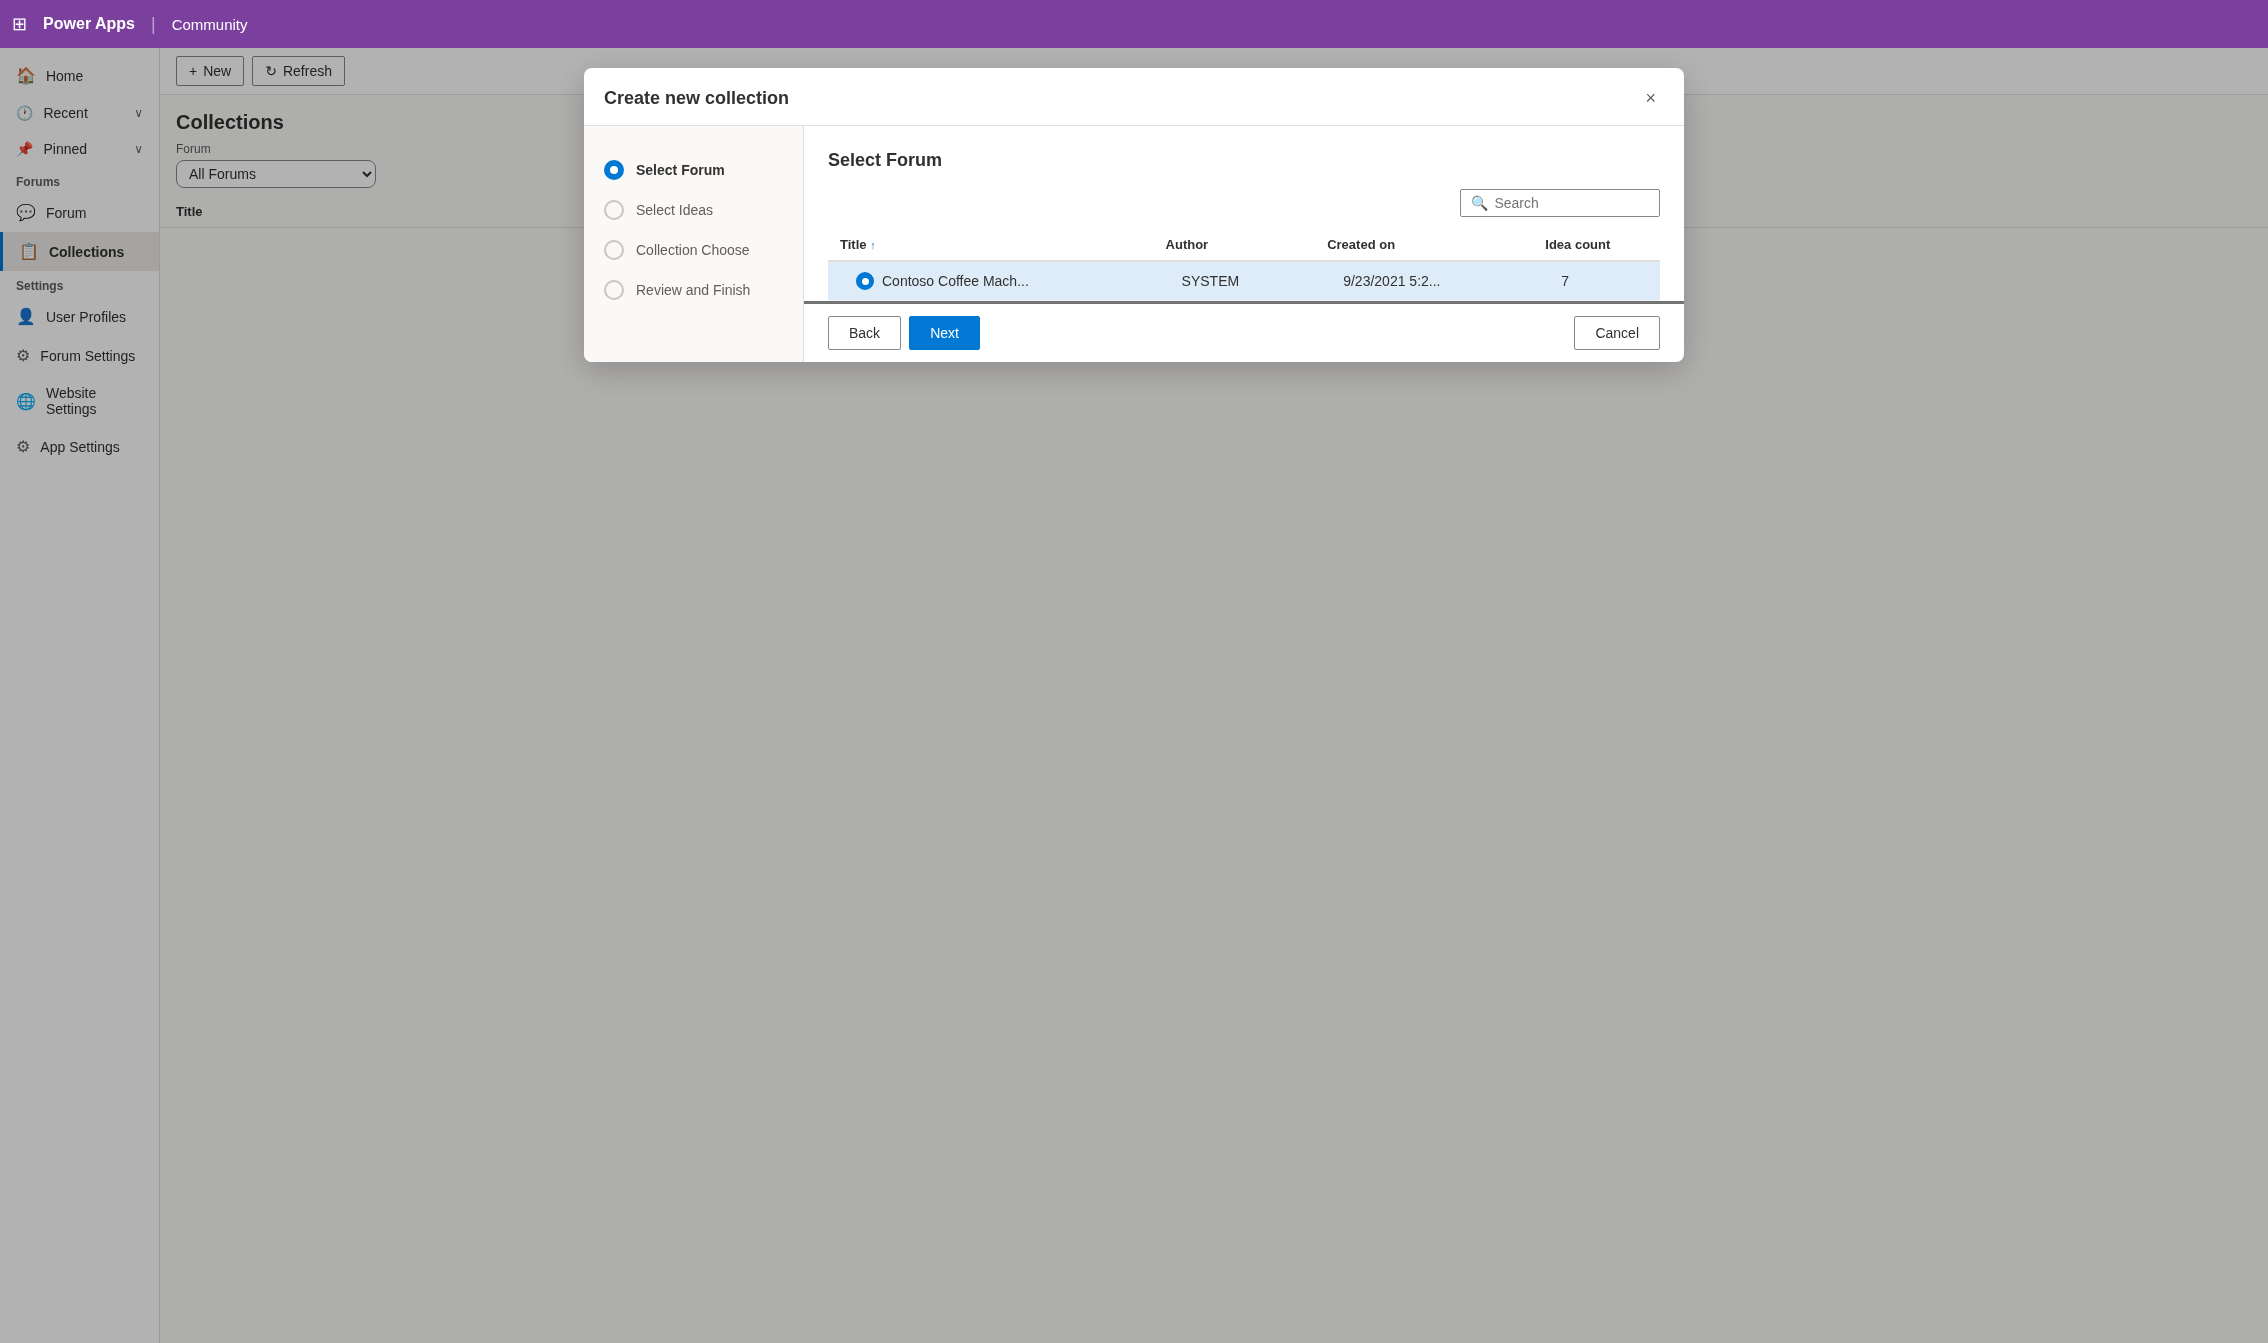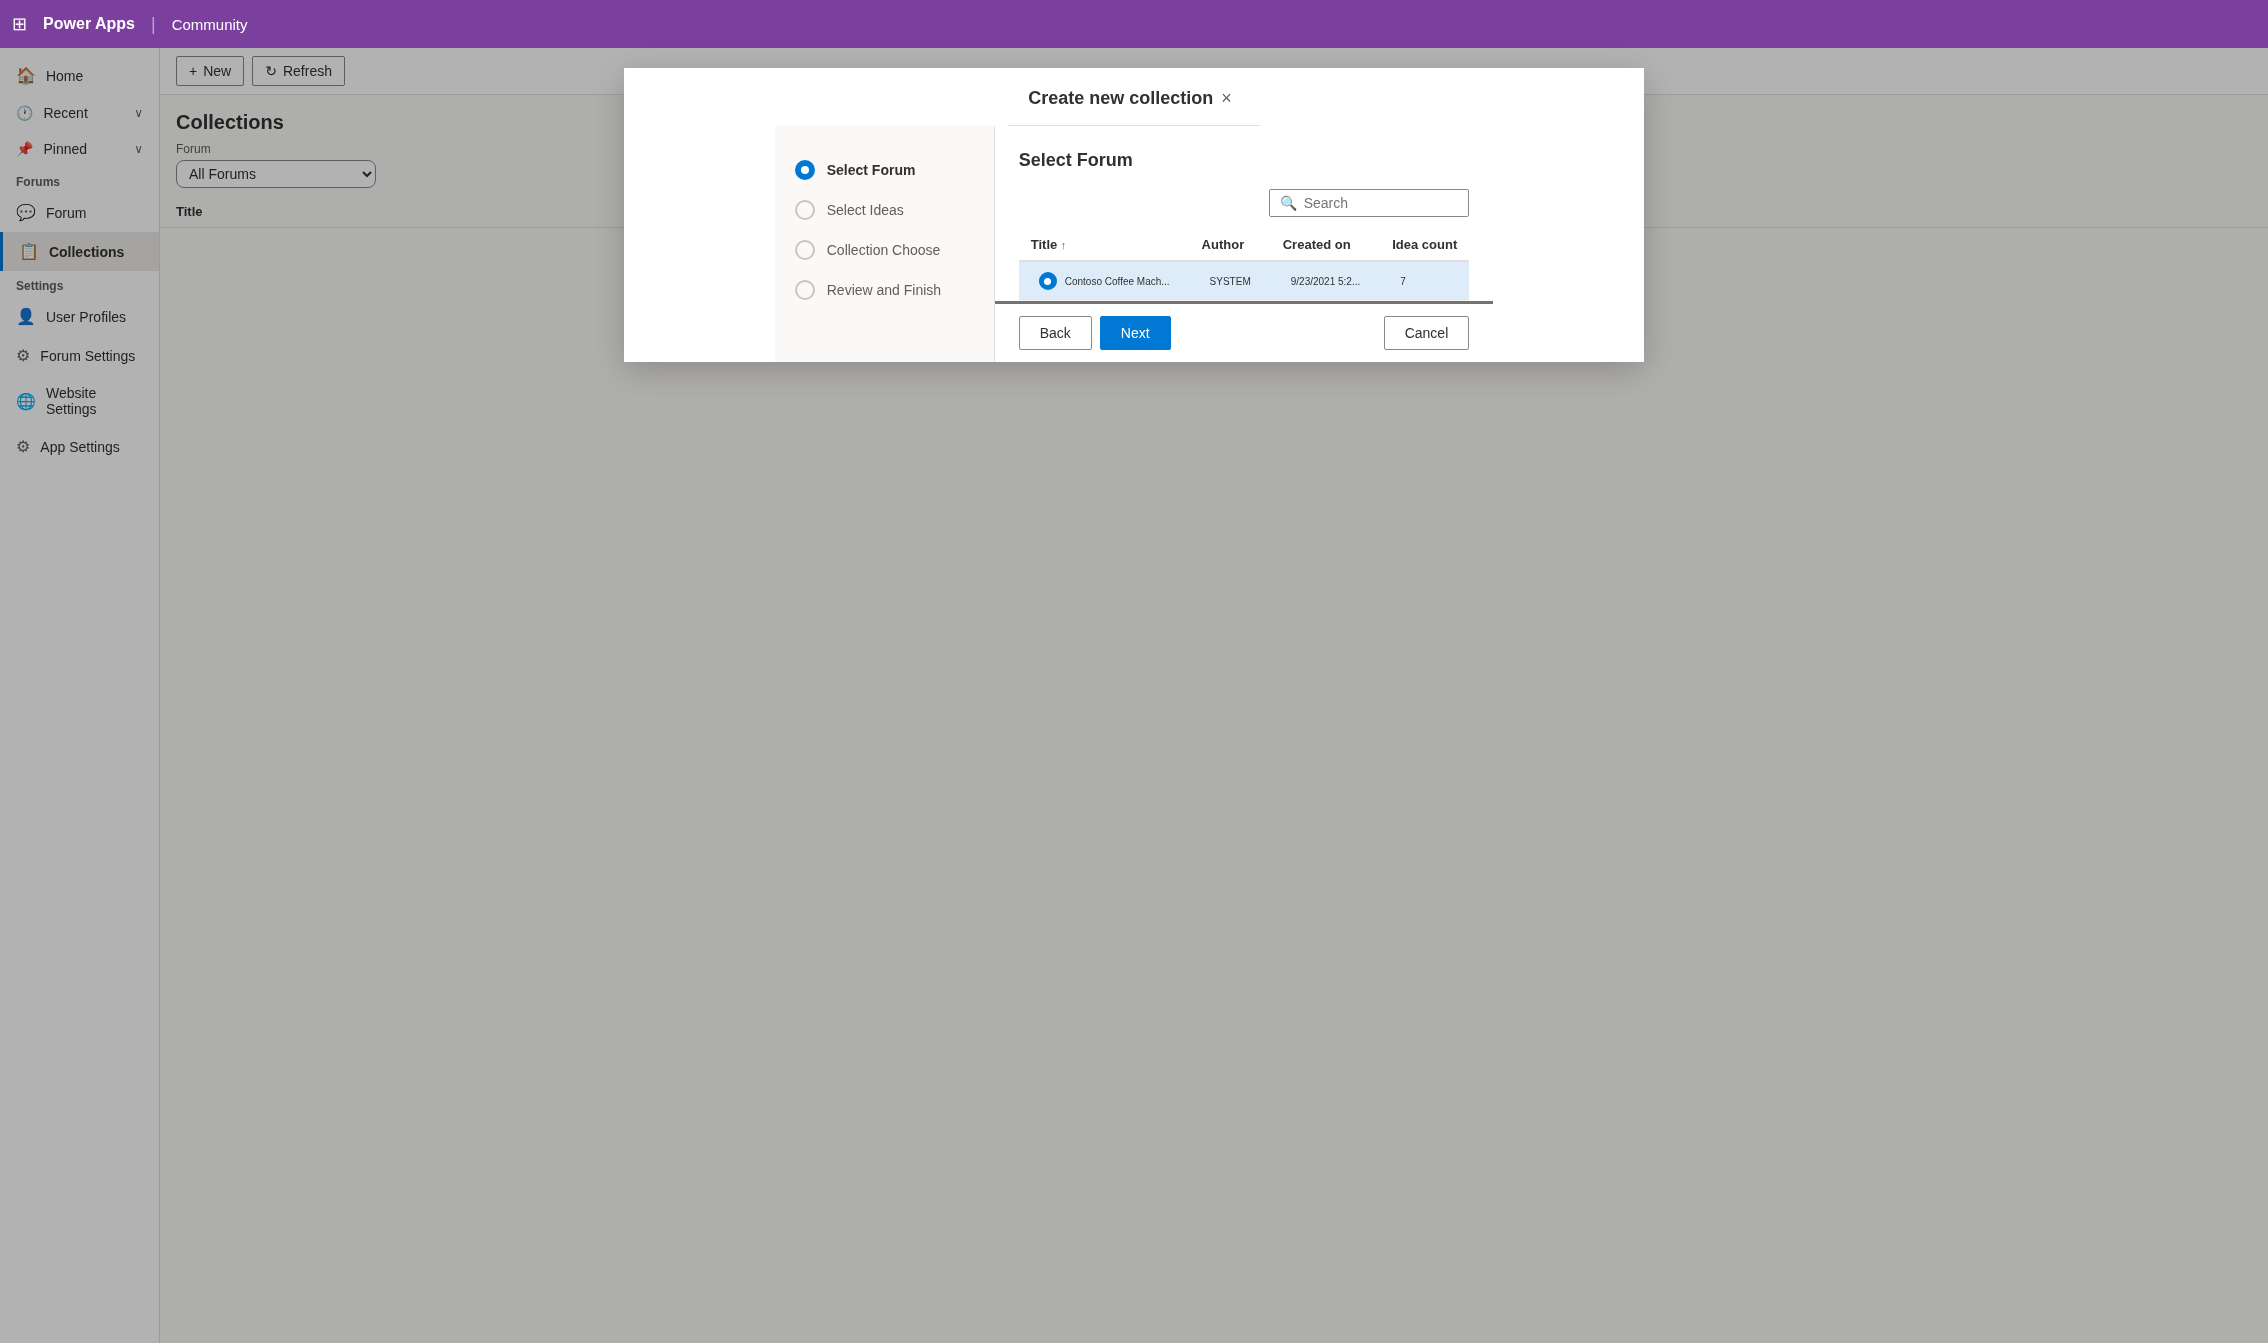--- a/index.html
+++ b/index.html
@@ -160,30 +160,29 @@
       background: rgba(0,0,0,0.3);
       z-index: 100;
       display: flex;
       align-items: flex-start;
       justify-content: center;
     }
 
     
     .modal {
       background: #fff;
-      width: 1020px;
+      width: 1100px;
       max-width: 95vw;
-      border-radius: 0;
+      border-radius: 8px;
       box-shadow: 0 8px 32px rgba(0,0,0,0.2);
       margin-top: 20px;
       display: flex;
       flex-direction: column;
       max-height: calc(100vh - 80px);
       overflow: hidden;
-      align-items: center;
     }
     .modal-header {
       display: flex;
       align-items: center;
       justify-content: space-between;
       padding: 16px 20px 12px 20px;
       border-bottom: 1px solid #e1dfdd;
     }
     .modal-title {
       font-size: 18px;
@@ -319,22 +318,22 @@
     }
     .forum-table th.sortable {
       cursor: pointer;
     }
     .forum-table th.sortable::after {
       content: ' ↑';
       font-size: 11px;
       color: #0078d4;
     }
     .forum-table td {
-      padding: 10px 20px;
-      font-size: 10px;
+      padding: 10px 28px;
+      font-size: 14px;
       color: #323130;
       border-bottom: 1px solid #f3f2f1;
     }
     .forum-table tr.selected td {
       background: #deecf9;
     }
 
     .row-radio {
       display: flex;
       align-items: center;

